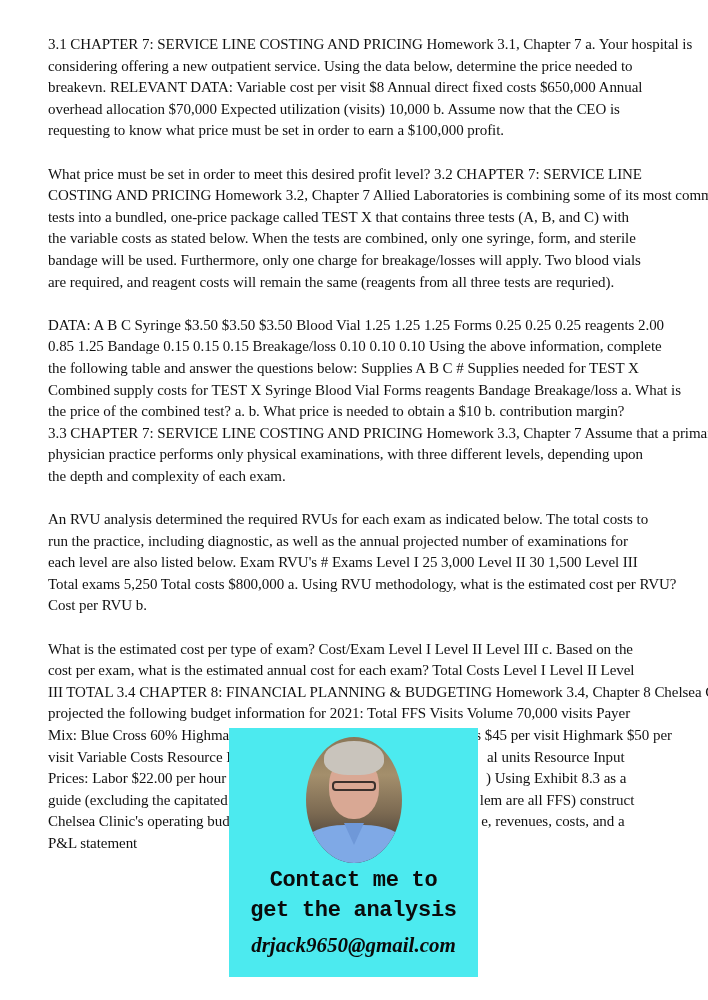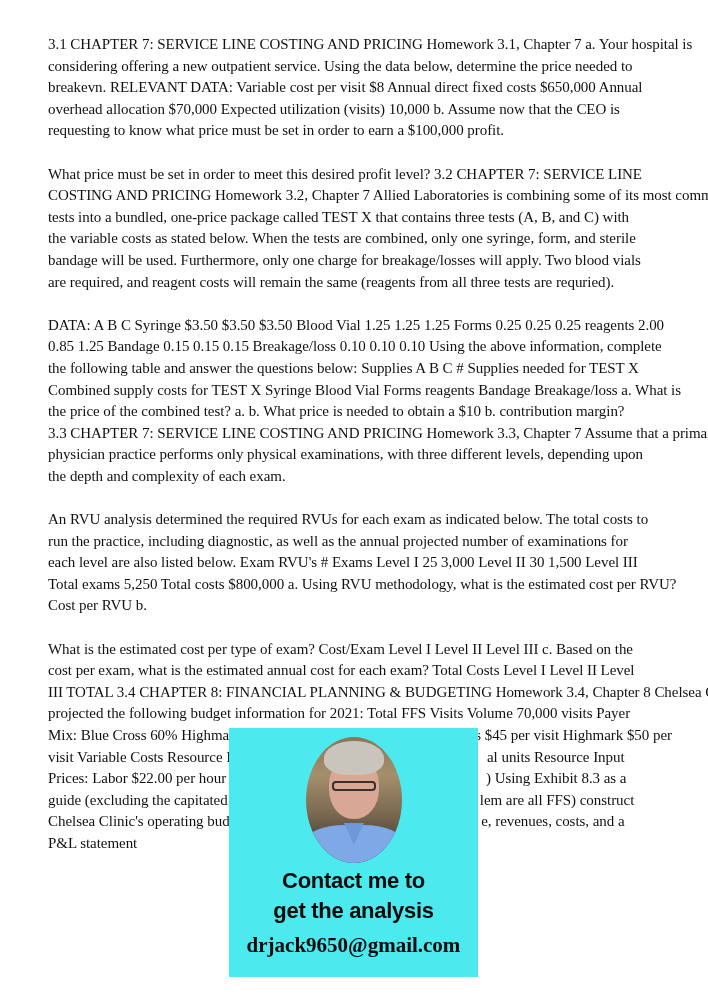--- a/index.html
+++ b/index.html
@@ -25,27 +25,27 @@
     border-radius: 50%; overflow: hidden;
     background: linear-gradient(180deg, #8a7758 0%, #a48f6c 30%, #7c6a52 60%, #2e2a2a 100%);
   }
   .portrait .hair { position:absolute; left:18px; top:4px; width:60px; height:34px; border-radius:50% 50% 40% 40%; background:#c9c4bc; }
   .portrait .face { position:absolute; left:23px; top:20px; width:50px; height:62px; border-radius:45% 45% 48% 48%; background:#d9a894; }
   .portrait .glasses { position:absolute; left:26px; top:44px; width:44px; height:10px; border:2px solid #3a302c; border-radius:4px; box-sizing:border-box; }
   .portrait .shirt { position:absolute; left:0; top:88px; width:96px; height:40px; border-radius:40% 40% 0 0; background:#7fa9e6; }
   .portrait .collar { position:absolute; left:38px; top:86px; width:20px; height:22px; background:#6f98d8; clip-path: polygon(0 0, 100% 0, 50% 100%); }
   .promo-title {
     position: absolute; left: 0; top: 138px; width: 249px; text-align: center;
-    font-family: Liberation Sans, sans-serif; font-weight: bold;
+    font-family: Liberation Mono, monospace; font-weight: bold;
     font-size: 22px; line-height: 30px; color: #0a0a0a; letter-spacing: -0.3px;
   }
   .promo-email {
     position: absolute; left: 0; top: 203px; width: 249px; text-align: center;
     font-family: "Liberation Serif", "DejaVu Serif", serif; font-weight: bold;
-    font-size: 21px; line-height: 28px; color: #0a0a0a;
+    font-size: 21px; line-height: 28px; color: #0a0a0a; font-style: italic;
   }
 </style>
 </head>
 <body>
 
 <div class="doc">
   <div class="para">
     <span class="line">3.1 CHAPTER 7: SERVICE LINE COSTING AND PRICING Homework 3.1, Chapter 7 a. Your hospital is</span>
     <span class="line">considering offering a new outpatient service. Using the data below, determine the price needed to</span>
     <span class="line">breakevn. RELEVANT DATA: Variable cost per visit $8 Annual direct fixed costs $650,000 Annual</span>

